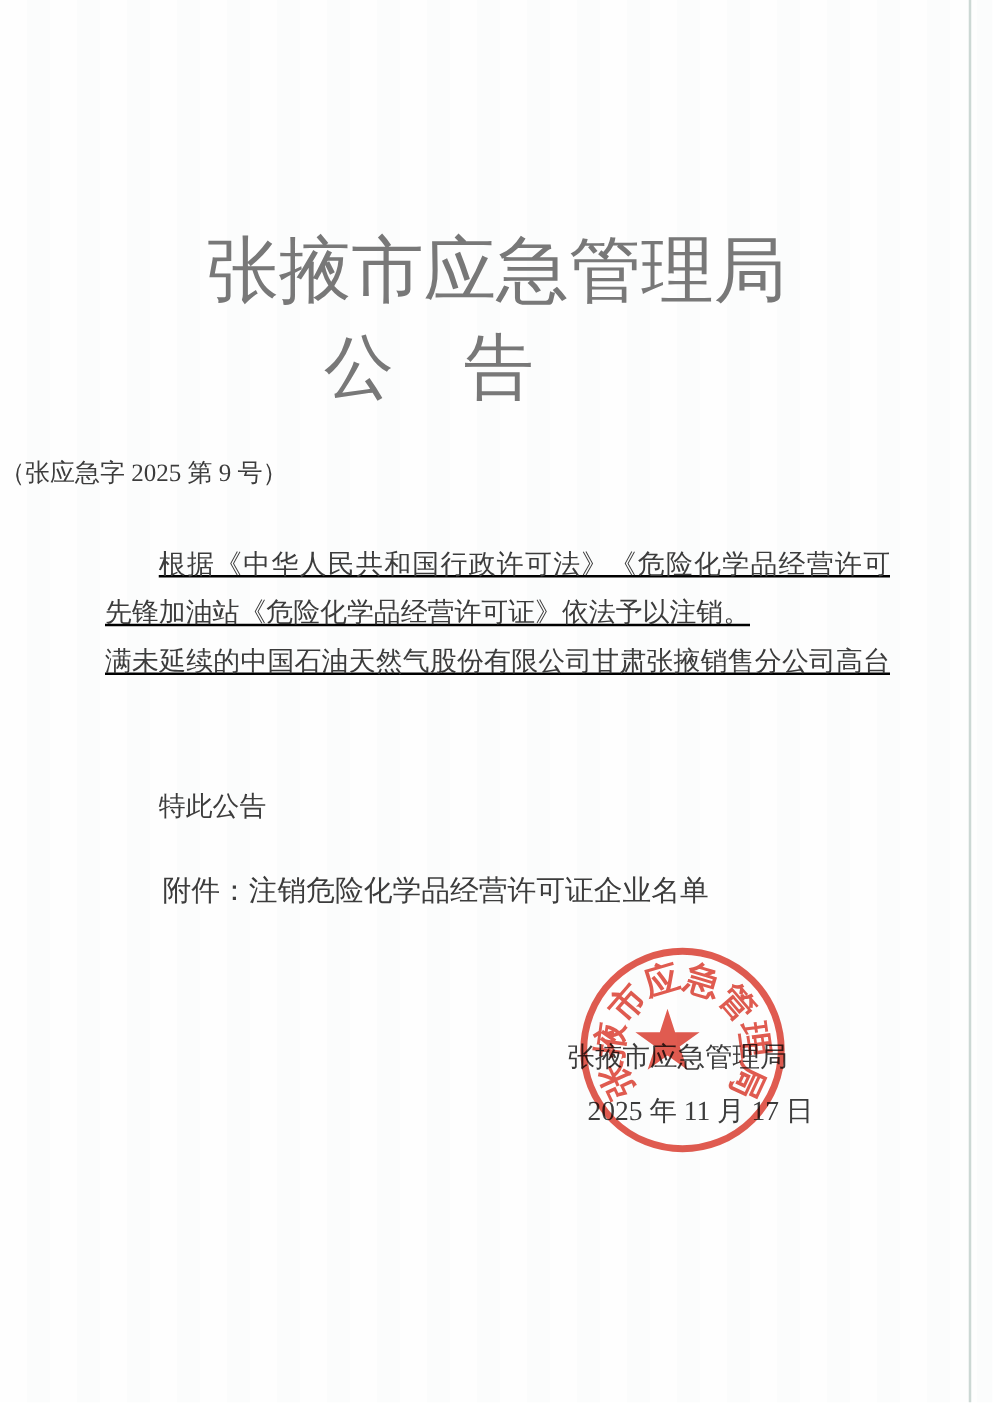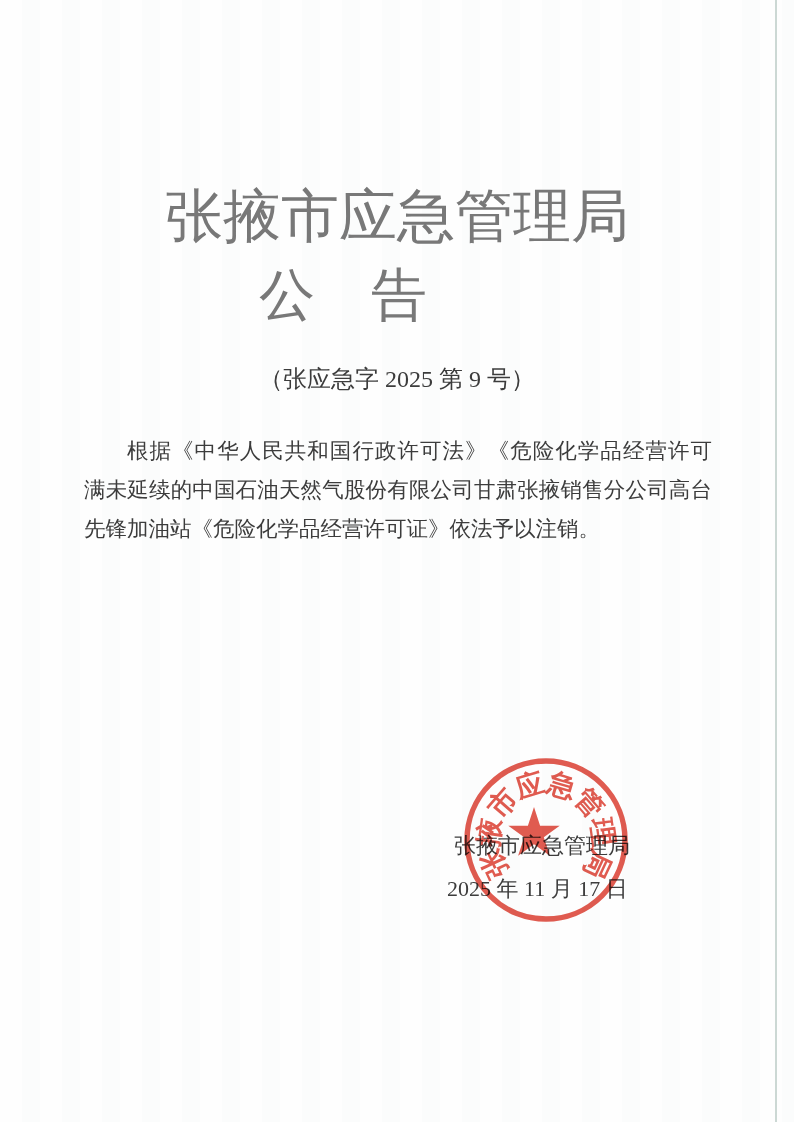--- a/index.html
+++ b/index.html
@@ -24,25 +24,25 @@
     text-align:center;font-size:58px;line-height:66px;
     color:#787878;letter-spacing:0px;white-space:nowrap;
   }
   .subtitle{
     position:absolute;left:0;top:262px;width:686px;
     text-align:center;font-size:56px;line-height:66px;
     color:#787878;white-space:nowrap;
   }
   .doc-number{
     position:absolute;left:0;top:364px;width:794px;
-    text-align:center;font-size:24px;line-height:30px;
+    text-align:left;font-size:20px;line-height:30px;
     color:#3c3c3c;white-space:nowrap;
   }
   .body-block{
-    position:absolute;left:84px;top:432px;width:628px;
+    position:absolute;left:84px;top:432px;width:628px;text-decoration:underline;
   }
   .body-line{
     width:628px;height:38.8px;line-height:38.8px;
     font-size:21.5px;color:#3c3c3c;white-space:nowrap;
   }
   .fill{text-align:justify;text-align-last:justify;}
   .indent{text-indent:43px;}
   .closing-line{
     position:absolute;left:84px;top:626px;width:628px;
     font-size:21.5px;line-height:38.8px;color:#3c3c3c;
@@ -51,21 +51,21 @@
   .attachment-line{
     position:absolute;left:84px;top:698px;width:628px;
     font-size:23px;line-height:30px;color:#3c3c3c;
     text-indent:46px;white-space:nowrap;
   }
   .signature-name{
     position:absolute;left:454px;top:832px;
     font-size:22px;line-height:28px;color:#3c3c3c;white-space:nowrap;
   }
   .signature-date{
-    position:absolute;left:447px;top:875px;
+    position:absolute;left:470px;top:875px;
     font-size:22px;line-height:28px;color:#3c3c3c;white-space:nowrap;
   }
   .seal{
     position:absolute;left:461px;top:755px;width:170px;height:170px;
     mix-blend-mode:multiply;opacity:0.88;
   }
   .seal text{
     font-family:"Liberation Serif","DejaVu Serif",serif;
     font-size:28px;
     font-weight:bold;
@@ -77,25 +77,27 @@
 <div class="page">
 
   <div class="title">张掖市应急管理局</div>
 
   <div class="subtitle">公　告</div>
 
   <div class="doc-number">（张应急字 2025 第 9 号）</div>
 
   <div class="body-block">
     <div class="body-line fill indent">根据《中华人民共和国行政许可法》《危险化学品经营许可</div>
+    <div class="body-line">先锋加油站《危险化学品经营许可证》依法予以注销。</div>
     <div class="body-line fill">满未延续的中国石油天然气股份有限公司甘肃张掖销售分公司高台</div>
-    <div class="body-line">先锋加油站《危险化学品经营许可证》依法予以注销。</div>
   </div>
 
+  <div class="closing-line">特此公告</div>
 
+  <div class="attachment-line">附件：注销危险化学品经营许可证企业名单</div>
 
   <div class="signature-name">张掖市应急管理局</div>
 
   <div class="signature-date">2025 年 11 月 17 日</div>
 
   <svg class="seal" viewBox="0 0 170 170">
     <circle cx="85" cy="85" r="79" fill="none" stroke="#dd4437" stroke-width="5.5"></circle>
     <polygon fill="#dd4437" points="73,52 79.1,70.7 98.7,70.7 82.8,82.2 88.9,100.8 73,89.3 57.1,100.8 63.2,82.2 47.3,70.7 66.9,70.7"></polygon>
     <g fill="#dd4437">
         <text x="33.340456138910945" y="109.08924091921986" transform="rotate(-115 33.340456138910945 109.08924091921986)" text-anchor="middle" dominant-baseline="central">张</text>

